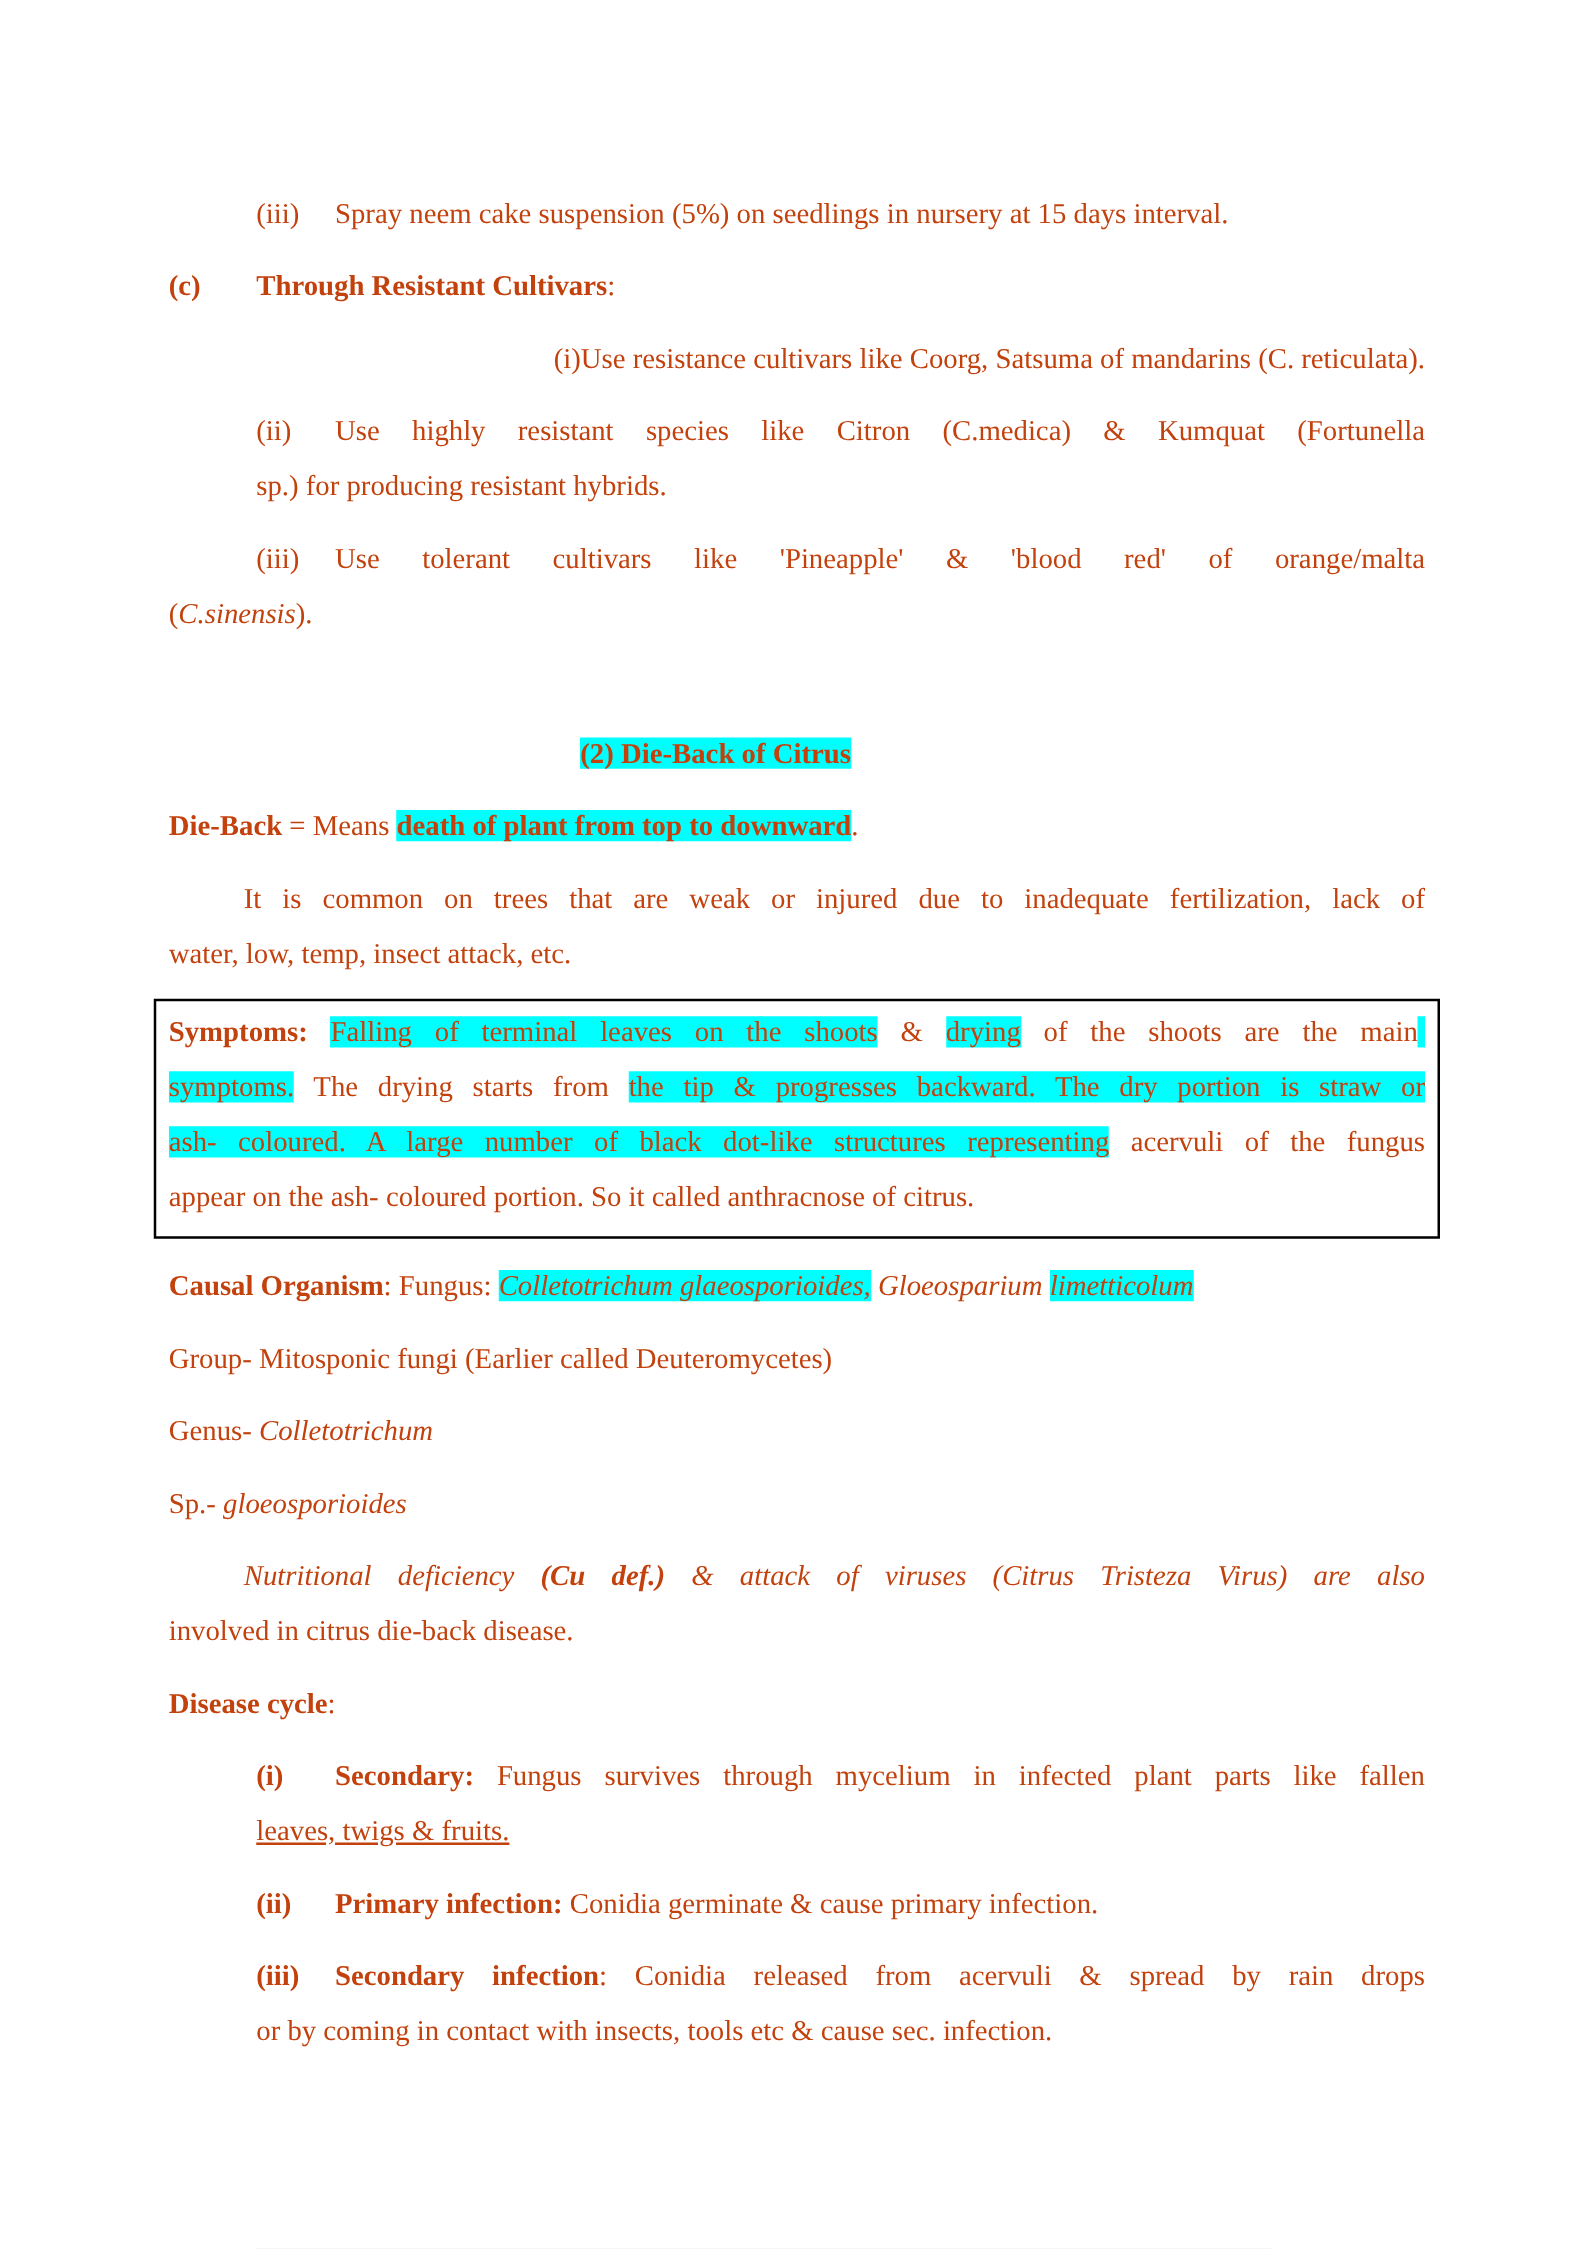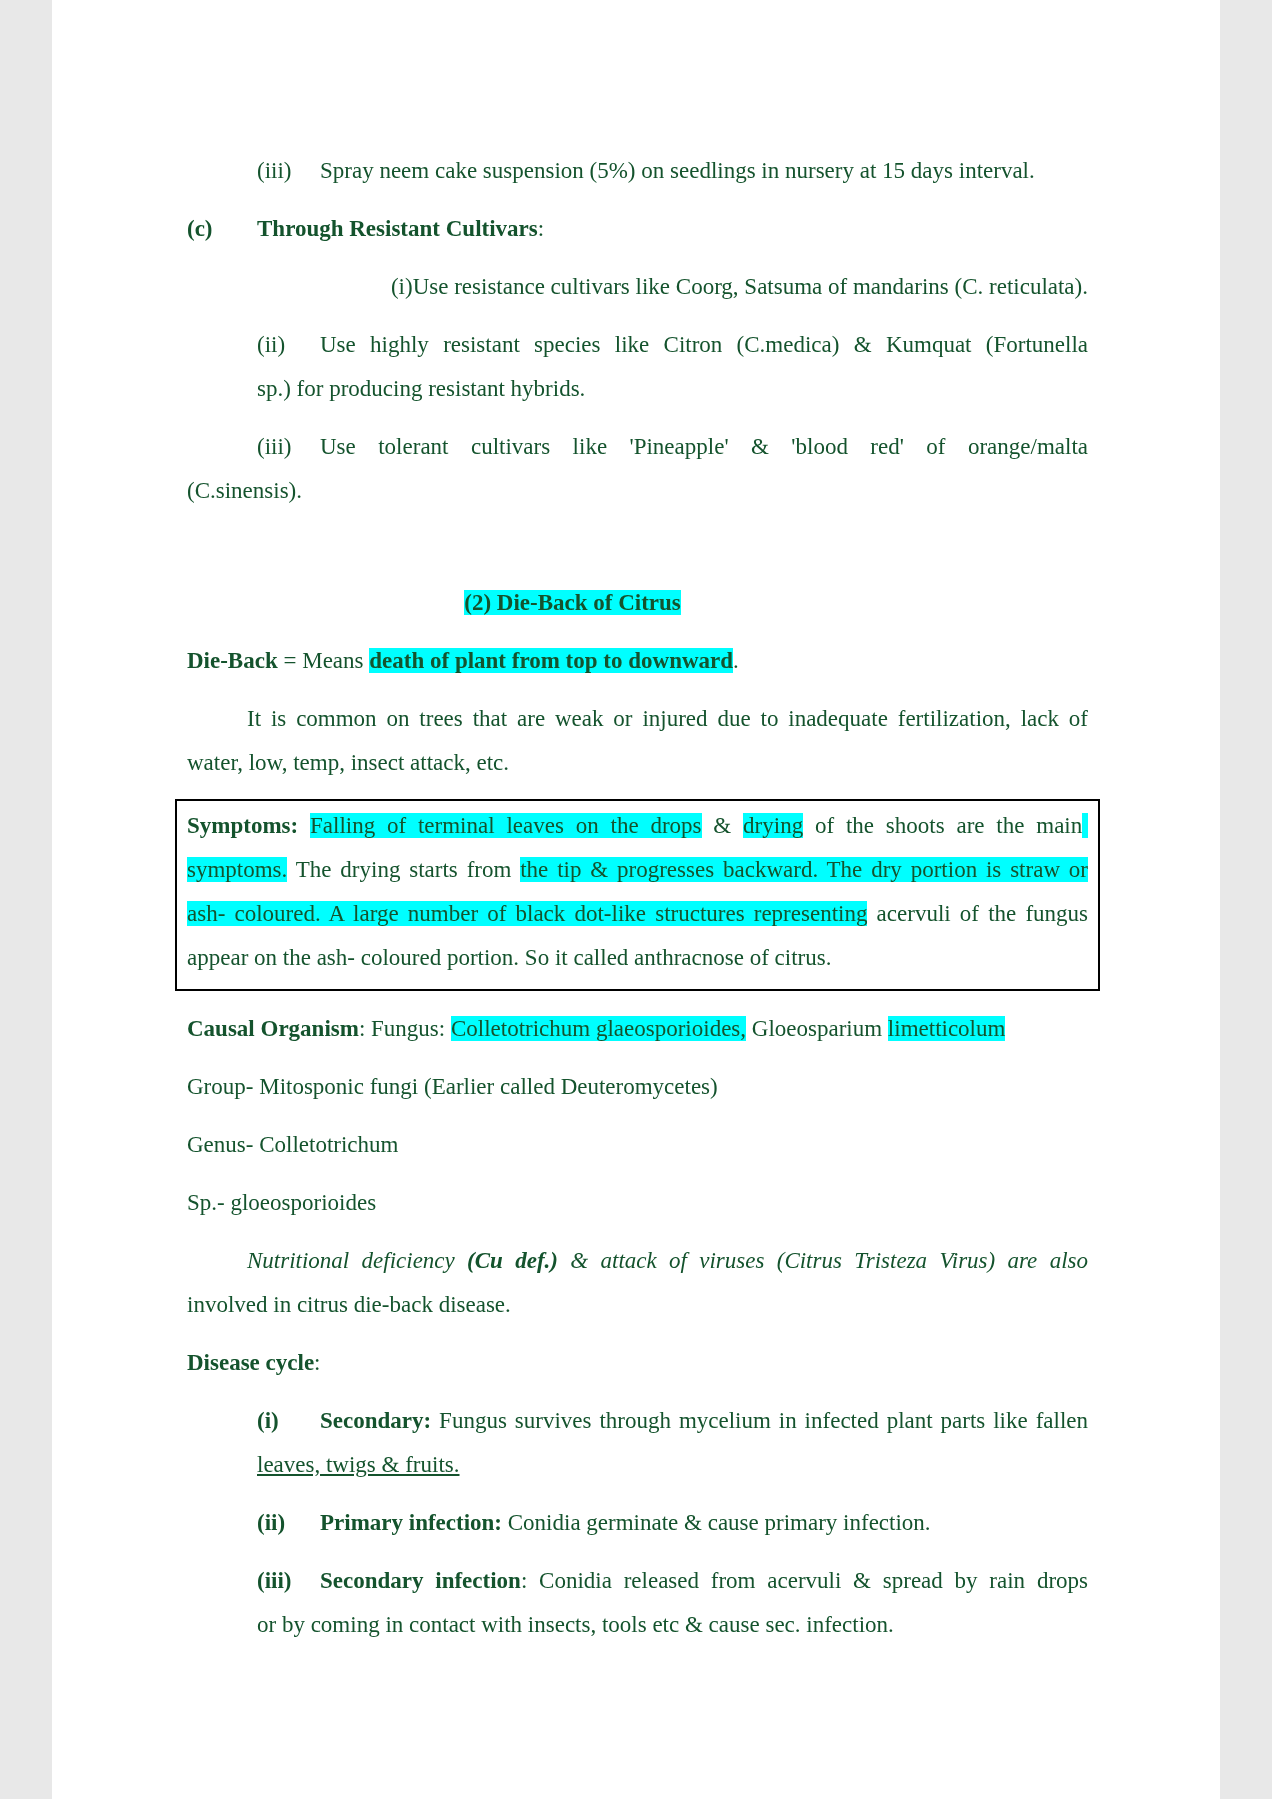--- a/index.html
+++ b/index.html
@@ -1,34 +1,34 @@
 <!DOCTYPE html>
 <html><head>
 <meta charset="utf-8">
 <style>
   html,body { margin:0; padding:0; background:#e8e8e8; }
   .page {
     position:relative;
-    width:1168px;
+    width:1272px;
     height:1799px;
     margin:0 auto;
     background:#ffffff;
     font-family:"Liberation Serif","DejaVu Serif",serif;
     font-size:23px;
-    color:#14532d;
+    color:#c2410c;
     box-sizing:border-box;
     padding:149px 132px 40px 135px;
     overflow:hidden;
   }
   .block { margin:0 0 14px 0; }
   .line  { line-height:44px; overflow:hidden; }
   .line.just { text-align:justify; text-align-last:justify; }
   .line.center { text-align:center; text-align-last:center; }
   .b { font-weight:bold; }
-  .i { }
+  .i { font-style:italic; }
   .hl { background:var(--hl,#00ffff); }
   .num { display:inline-block; }
   .sym-box {
     border:2px solid #000;
     margin:14px -12px 16px -12px;
     padding:3px 10px 9px 10px;
   }
   .spacer { height:54px; }
 </style>
 </head>
@@ -57,21 +57,21 @@
       <div class="line center" style="margin-right: 130px;"><span class="b hl">(2) Die-Back of Citrus</span></div>
     </div>
     <div class="block">
       <div class="line"><span class="b">Die-Back</span><span> = Means </span><span class="b hl">death of plant from top to downward</span><span>.</span></div>
     </div>
     <div class="block">
       <div class="line just" style="padding-left: 60px;"><span>It is common on trees that are weak or injured due to inadequate fertilization, lack of</span></div>
       <div class="line"><span>water, low, temp, insect attack, etc.</span></div>
     </div>
     <div class="block sym-box">
-      <div class="line just"><span class="b">Symptoms:</span><span> </span><span class="hl">Falling of terminal leaves on the drops</span><span> &amp; </span><span class="hl">drying</span><span> of the shoots are the main</span><span class="hl">&nbsp;</span></div>
+      <div class="line just"><span class="b">Symptoms:</span><span> </span><span class="hl">Falling of terminal leaves on the shoots</span><span> &amp; </span><span class="hl">drying</span><span> of the shoots are the main</span><span class="hl">&nbsp;</span></div>
       <div class="line just"><span class="hl">symptoms.</span><span> The drying starts from </span><span class="hl">the tip &amp; progresses backward. The dry portion is straw or</span></div>
       <div class="line just"><span class="hl">ash- coloured. A large number of black dot-like structures representing</span><span> acervuli of the fungus</span></div>
       <div class="line"><span>appear on the ash- coloured portion. So it called anthracnose of citrus.</span></div>
     </div>
     <div class="block">
       <div class="line"><span class="b">Causal Organism</span><span>: Fungus: </span><span class="i hl">Colletotrichum glaeosporioides,</span><span> </span><span class="i">Gloeosparium </span><span class="i hl">limetticolum</span></div>
     </div>
     <div class="block">
       <div class="line"><span>Group- Mitosponic fungi (Earlier called Deuteromycetes)</span></div>
     </div>

